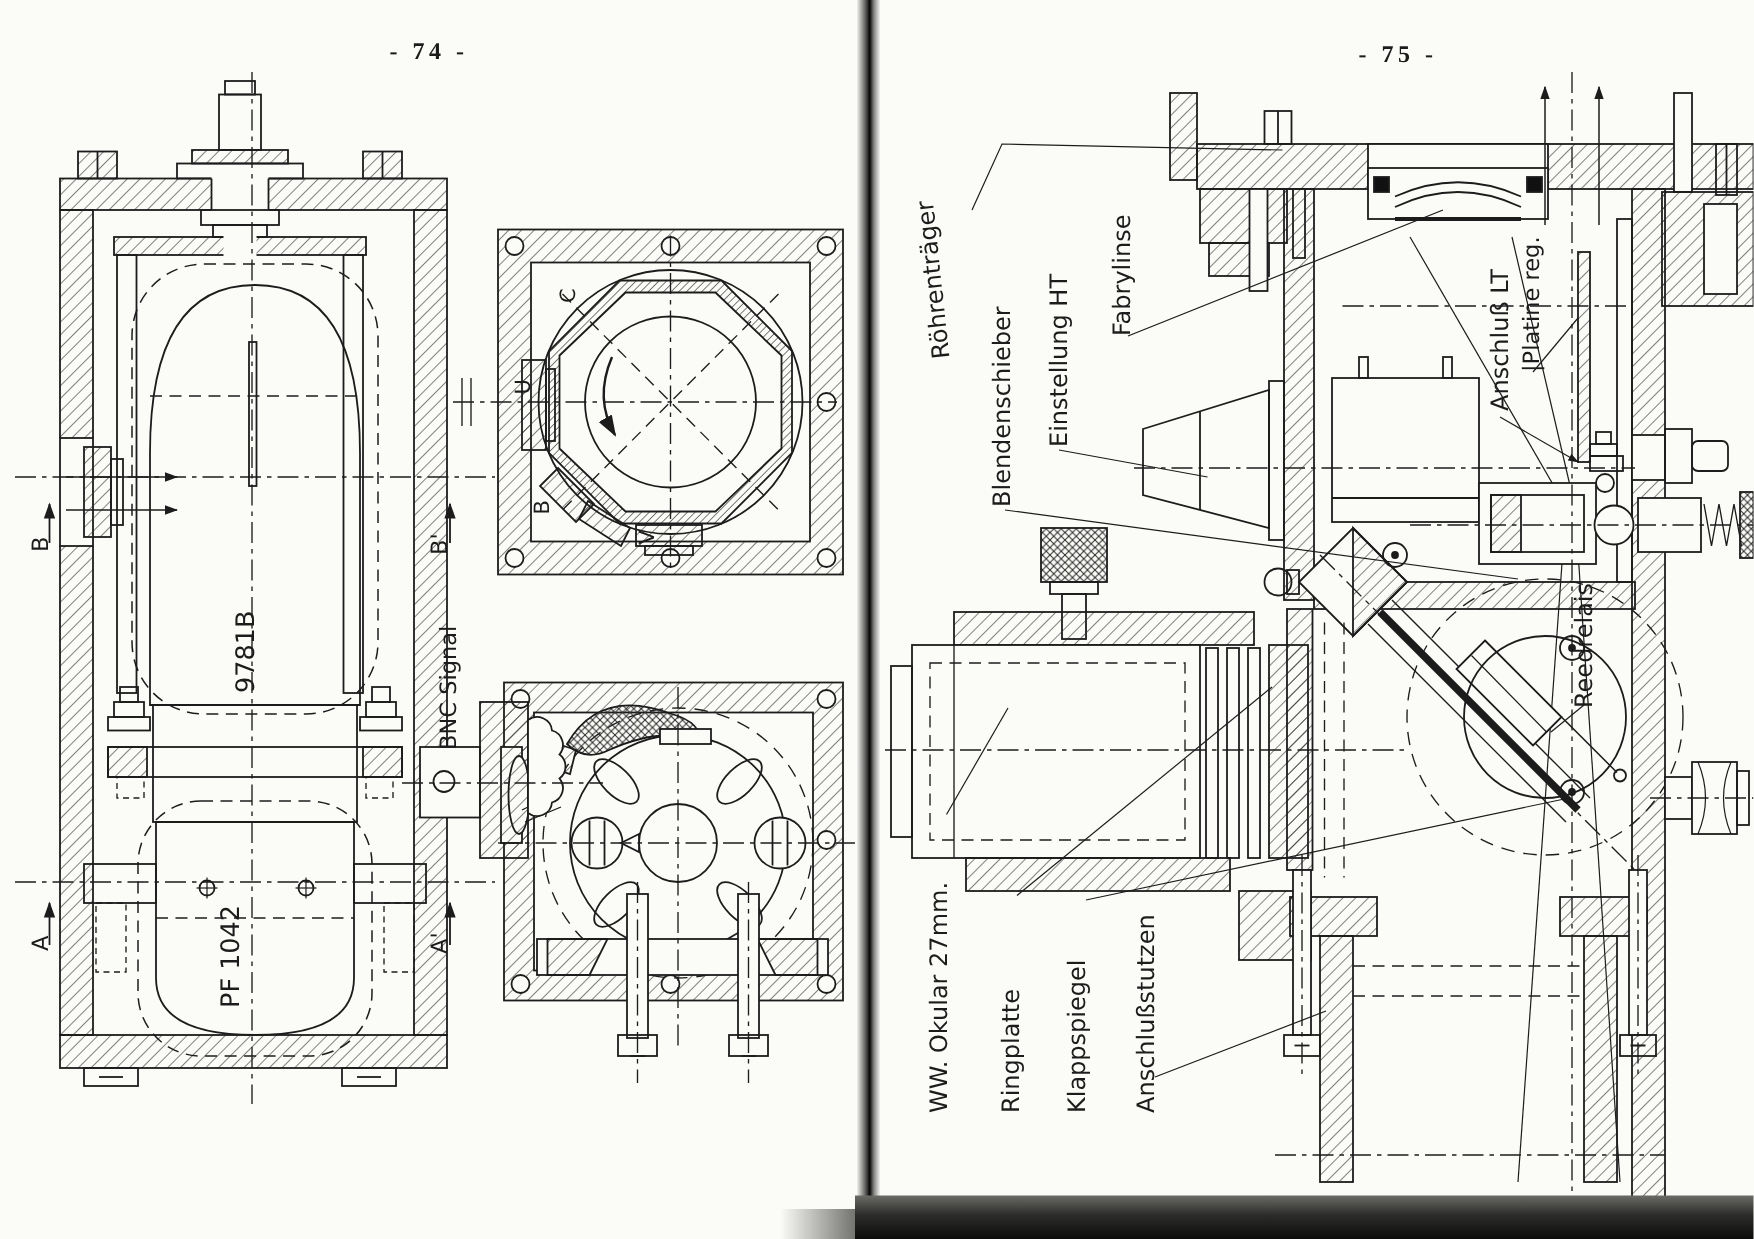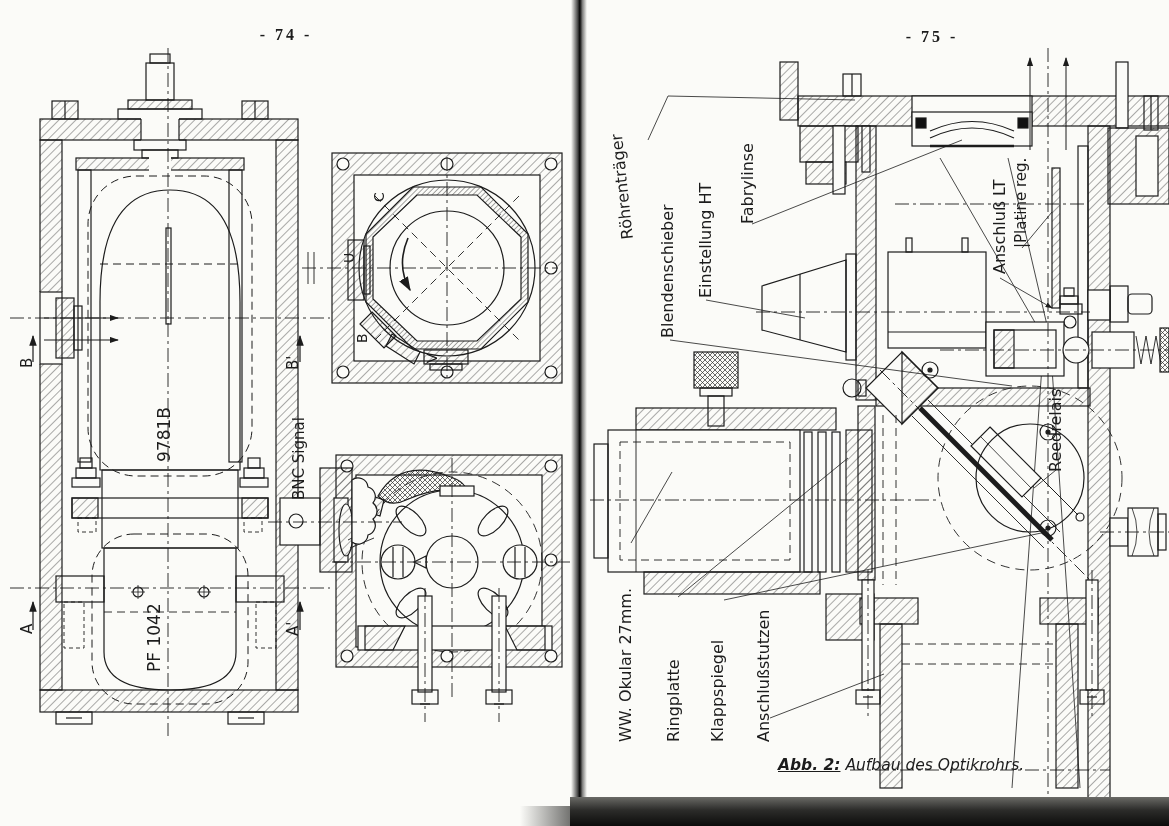--- a/index.html
+++ b/index.html
@@ -392,22 +392,18 @@
     <div class="vlab" style="left:110px;top:298px;">Einstellung HT</div>
     <div class="vlab" style="left:152px;top:224px;">Fabrylinse</div>
     <div class="vlab" style="left:404px;top:274px;">Anschluß LT</div>
     <div class="vlab mid" style="left:426px;top:248px;">|Platine reg.</div>
     <div class="vlab" style="left:460px;top:472px;">Reedrelais</div>
     <div class="vlab" style="left:30px;top:742px;">WW. Okular 27mm.</div>
     <div class="vlab" style="left:78px;top:742px;">Ringplatte</div>
     <div class="vlab" style="left:122px;top:742px;">Klappspiegel</div>
     <div class="vlab" style="left:168px;top:742px;">Anschlußstutzen</div>
 
-    <div class="caption" style="left:190px;top:756px;">
-      <span class="capx">Abb. 2:</span>
-      <span>Aufbau des Optikrohrs.</span>
-    </div>
   </div>
 
   <div id="gutter"></div>
   <div id="bottom-shadow"></div>
   <div id="bottom-shadow-l"></div>
 </div>
 
 </body></html>

